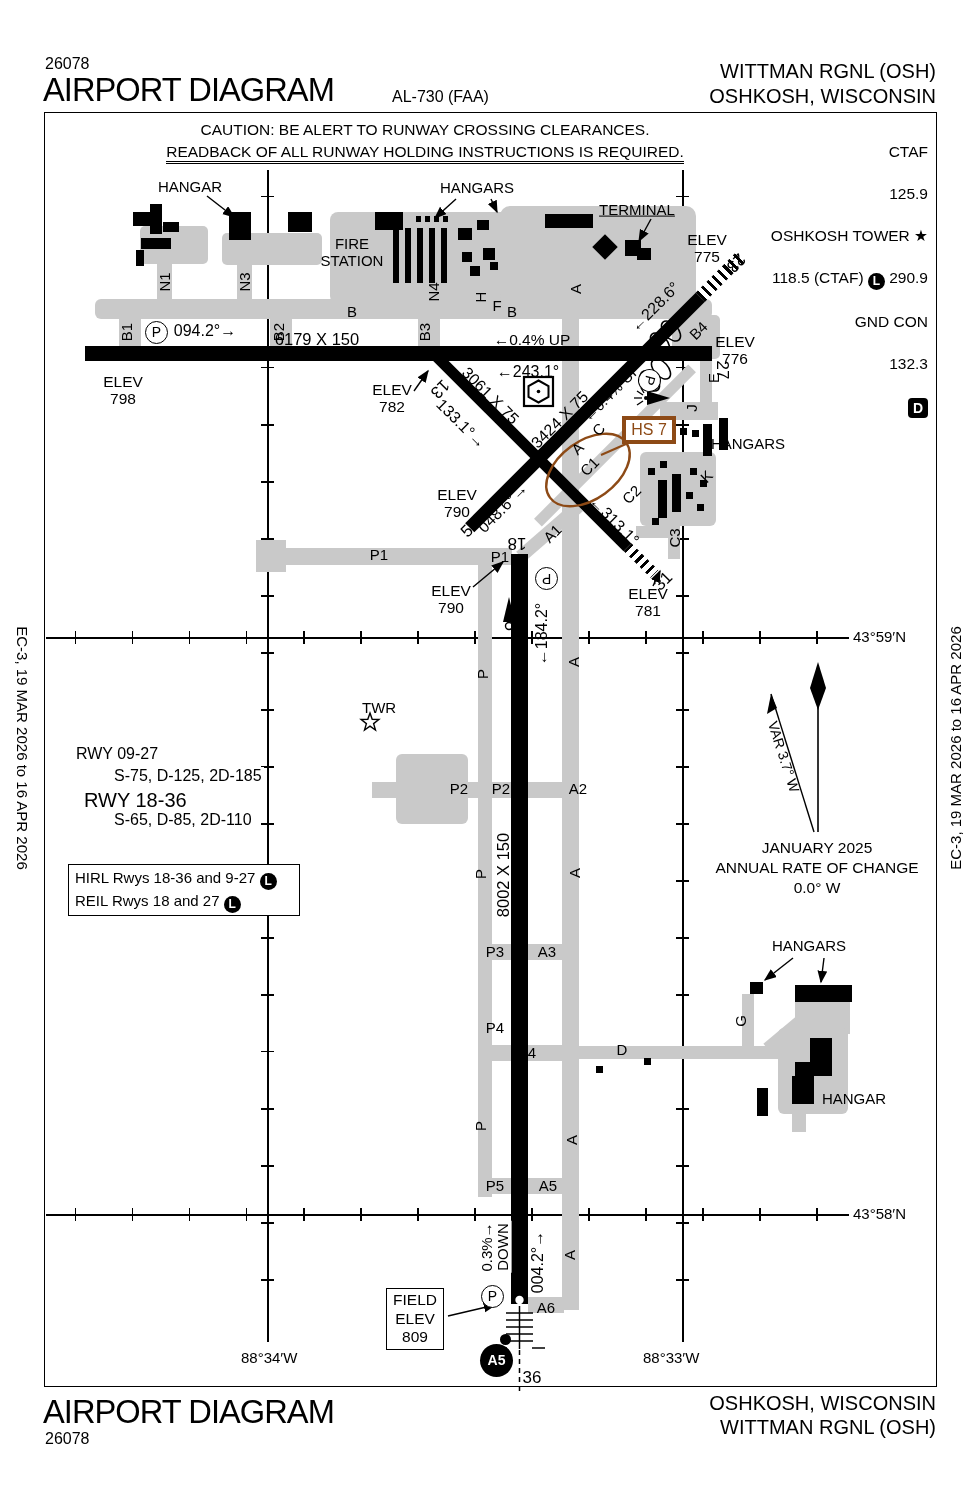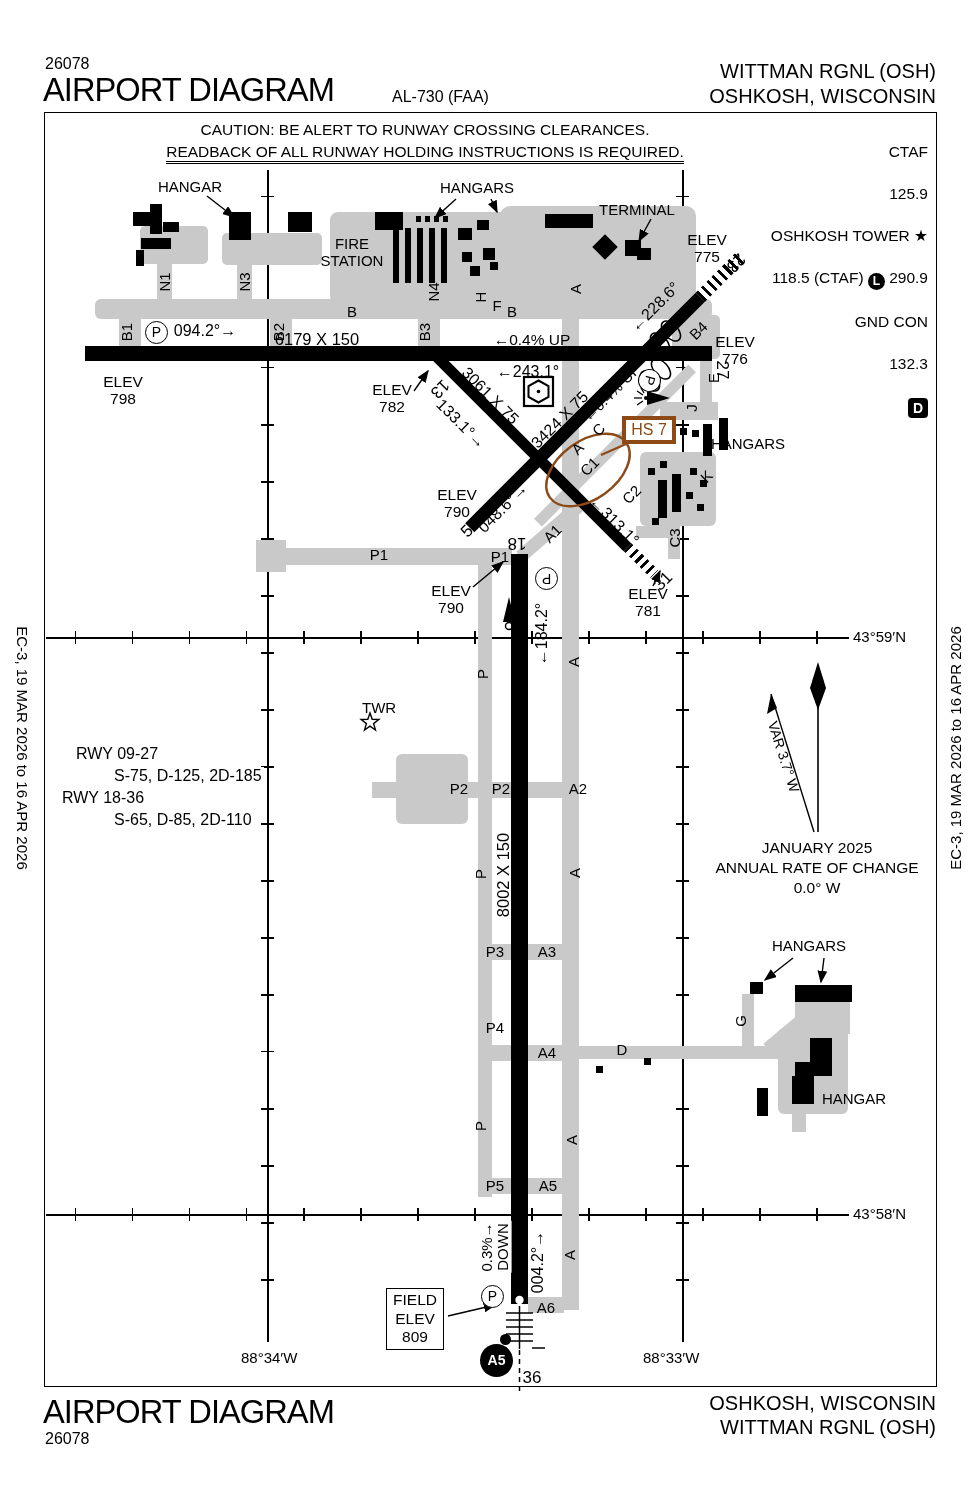--- a/index.html
+++ b/index.html
@@ -247,20 +247,25 @@
   <div class="cp" style="left:481px;top:1285px;">P</div>
 
   <div style="position:absolute;left:622px;top:416px;width:46px;height:20px;border:4px solid #8d4a16;z-index:6;background:#fff;
               color:#8d4a16;font-size:16px;line-height:20px;text-align:center;font-family:'Liberation Sans',sans-serif;">HS 7</div>
 
   <div style="position:absolute;left:386px;top:1288px;width:56px;height:58px;border:1.6px solid #000;background:#fff;z-index:6;
               font-size:15.5px;line-height:1.2;text-align:center;white-space:pre-line;padding-top:2px;">FIELD
 ELEV
 809</div>
 
+  <div style="position:absolute;left:68px;top:864px;width:218px;height:46px;border:1.6px solid #000;background:#fff;z-index:6;
+              font-size:15px;line-height:21px;padding:2px 6px;">
+    <div><span>HIRL Rwys 18-36 and 9-27</span> <span class="clb">L</span></div>
+    <div><span>REIL Rwys 18 and 27</span> <span class="clb">L</span></div>
+  </div>
 
   <div style="position:absolute;left:480px;top:1344px;width:33px;height:33px;background:#000;color:#fff;border-radius:50%;
               font-size:14px;font-weight:bold;line-height:33px;text-align:center;z-index:6;">A5</div>
   <div style="position:absolute;left:500px;top:1334px;width:11px;height:11px;background:#000;border-radius:50%;z-index:6;"></div>
 
   <div class="l lab c" style="left:170px;top:331px;font-size:16px;left:205px;">094.2°→</div>
   <div class="l lab c" style="left:317px;top:339px;font-size:16.5px;">6179 X 150</div>
   <div class="l lab c" style="left:532px;top:340px;font-size:15.5px;">←0.4% UP</div>
   <div class="l lab c" style="left:528px;top:372px;font-size:16px;">←243.1°</div>
   <div class="l lab c" style="left:655px;top:307px;font-size:16px;transform:translate(-50%,-50%) rotate(-45deg);">←228.6°</div>
@@ -295,21 +300,21 @@
 776</div>
   <div class="l lab c" style="left:457px;top:503px;font-size:15.5px;">ELEV
 790</div>
   <div class="l lab c" style="left:451px;top:599px;font-size:15.5px;">ELEV
 790</div>
   <div class="l lab c" style="left:648px;top:602px;font-size:15.5px;">ELEV
 781</div>
 
   <div class="l lab c" style="left:190px;top:187px;">HANGAR</div>
   <div class="l lab c" style="left:477px;top:188px;">HANGARS</div>
-  <div class="l lab c" style="left:637px;top:210px;">TERMINAL</div>
+  <div class="l lab c" style="left:637px;top:210px;text-decoration:underline;">TERMINAL</div>
   <div class="l lab c" style="left:352px;top:253px;">FIRE
 STATION</div>
   <div class="l lab c" style="left:748px;top:444px;">HANGARS</div>
   <div class="l lab c" style="left:809px;top:946px;">HANGARS</div>
   <div class="l lab c" style="left:854px;top:1099px;">HANGAR</div>
 
   <div class="l lab c" style="left:352px;top:312px;">B</div>
   <div class="l lab c" style="left:512px;top:312px;">B</div>
   <div class="l lab c" style="left:127px;top:332px;transform:translate(-50%,-50%) rotate(-90deg);">B1</div>
   <div class="l lab c" style="left:279px;top:332px;transform:translate(-50%,-50%) rotate(-90deg);">B2</div>
@@ -330,40 +335,40 @@
   <div class="l lab c" style="left:481px;top:1126px;transform:translate(-50%,-50%) rotate(-90deg);">P</div>
   <div class="l lab c" style="left:379px;top:555px;">P1</div>
   <div class="l lab c" style="left:500px;top:557px;">P1</div>
   <div class="l lab c" style="left:553px;top:534px;transform:translate(-50%,-50%) rotate(-45deg);">A1</div>
   <div class="l lab c" style="left:459px;top:789px;">P2</div>
   <div class="l lab c" style="left:501px;top:789px;">P2</div>
   <div class="l lab c" style="left:578px;top:789px;">A2</div>
   <div class="l lab c" style="left:495px;top:952px;">P3</div>
   <div class="l lab c" style="left:547px;top:952px;">A3</div>
   <div class="l lab c" style="left:495px;top:1028px;">P4</div>
-  <div class="l lab c" style="left:547px;top:1053px;">A4</div>
+  <div class="l lab c" style="left:527px;top:1053px;">A4</div>
   <div class="l lab c" style="left:495px;top:1186px;">P5</div>
   <div class="l lab c" style="left:548px;top:1186px;">A5</div>
   <div class="l lab c" style="left:546px;top:1308px;">A6</div>
   <div class="l lab c" style="left:622px;top:1050px;">D</div>
   <div class="l lab c" style="left:741px;top:1021px;transform:translate(-50%,-50%) rotate(-90deg);">G</div>
   <div class="l lab c" style="left:599px;top:430px;transform:translate(-50%,-50%) rotate(-45deg);">C</div>
   <div class="l lab c" style="left:578px;top:449px;transform:translate(-50%,-50%) rotate(-45deg);">A</div>
   <div class="l lab c" style="left:590px;top:467px;transform:translate(-50%,-50%) rotate(-45deg);">C1</div>
   <div class="l lab c" style="left:632px;top:495px;transform:translate(-50%,-50%) rotate(-45deg);">C2</div>
   <div class="l lab c" style="left:675px;top:538px;transform:translate(-50%,-50%) rotate(-90deg);">C3</div>
   <div class="l lab c" style="left:707px;top:477px;transform:translate(-50%,-50%) rotate(-45deg);">K</div>
   <div class="l lab c" style="left:714px;top:378px;transform:translate(-50%,-50%) rotate(-90deg);">E</div>
   <div class="l lab c" style="left:692px;top:408px;transform:translate(-50%,-50%) rotate(-90deg);">J</div>
 
   <div class="l lab" style="left:362px;top:700px;">TWR</div>
 
   <div class="l lab wbg" style="left:74px;top:745px;font-size:16px;">RWY 09-27</div>
   <div class="l lab wbg" style="left:112px;top:767px;font-size:16px;">S-75, D-125, 2D-185</div>
-  <div class="l lab wbg" style="left:60px;top:789px;font-size:16px;">RWY 18-36</div>
+  <div class="l lab wbg" style="left:82px;top:789px;font-size:20px;">RWY 18-36</div>
   <div class="l lab wbg" style="left:112px;top:811px;font-size:16px;">S-65, D-85, 2D-110</div>
 
   <div class="l lab c" style="left:783px;top:757px;font-size:14px;transform:translate(-50%,-50%) rotate(72deg);white-space:nowrap;">VAR 3.7° W</div>
   <div class="l lab c" style="left:817px;top:848px;font-size:15.5px;white-space:nowrap;">JANUARY 2025</div>
   <div class="l lab c" style="left:817px;top:868px;font-size:15.5px;white-space:nowrap;">ANNUAL RATE OF CHANGE</div>
   <div class="l lab c" style="left:817px;top:888px;font-size:15.5px;white-space:nowrap;">0.0° W</div>
 
   <div class="l lab bigtitle" style="left:43px;top:1392px;">AIRPORT DIAGRAM</div>
   <div class="l lab" style="left:45px;top:1430px;font-size:16px;">26078</div>
   <div class="l lab" style="right:42px;top:1392px;font-size:20px;text-align:right;">OSHKOSH, WISCONSIN</div>

